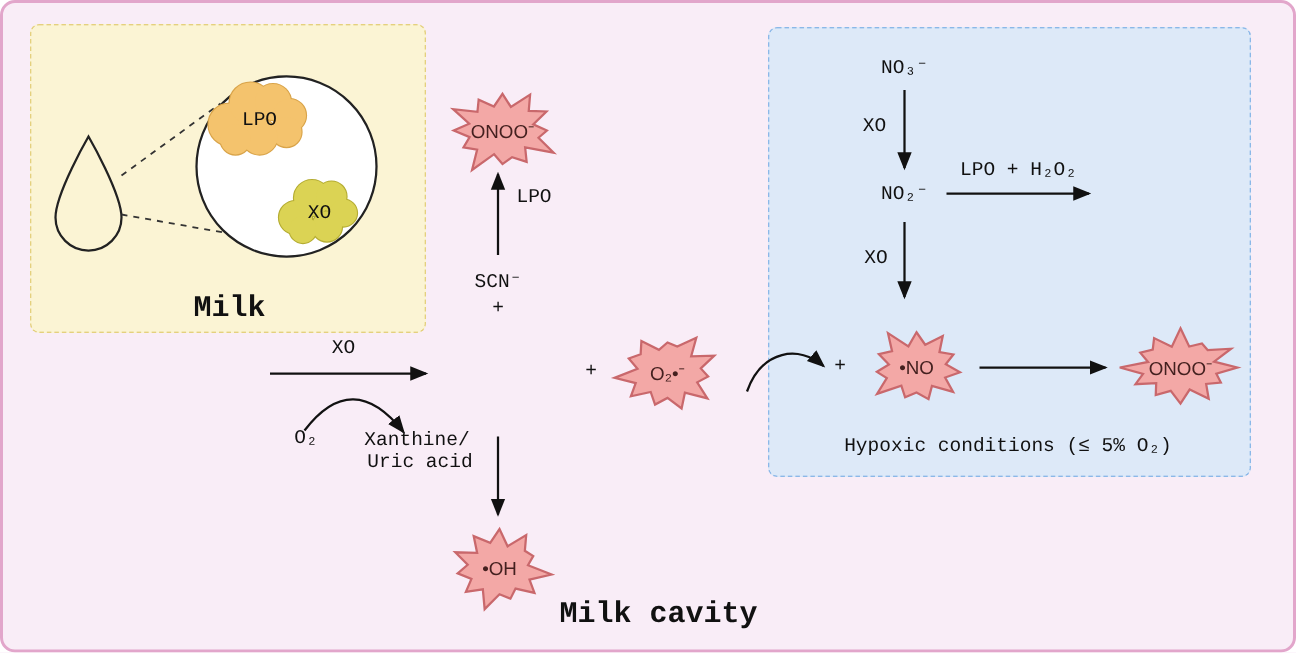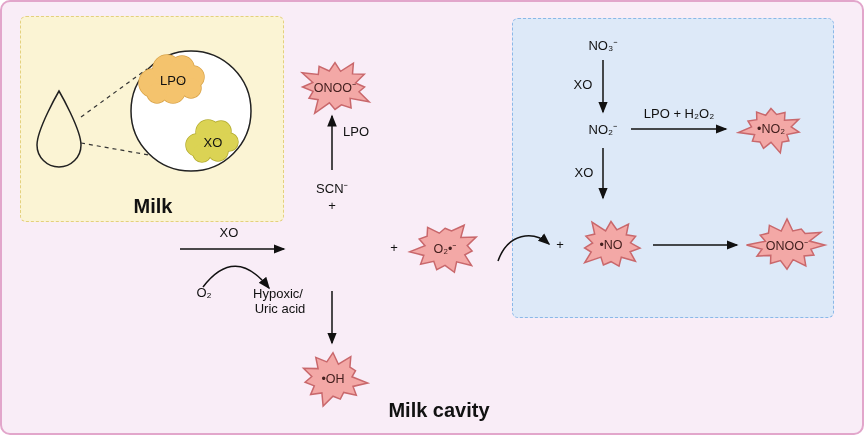--- a/index.html
+++ b/index.html
@@ -9,21 +9,21 @@
     background: #f9edf7; border: 2px solid #e2a6cb; border-radius: 10px;
     font-family: "Liberation Sans", sans-serif; color: #111; overflow: hidden;
   }
   .overlay { position: absolute; left: 0; top: 0; pointer-events: none; }
   .panel { position: absolute; border-radius: 6px; }
   .milk-box { left: 18px; top: 14px; width: 264px; height: 206px;
     background: #fbf4d4; border: 1.5px dashed #e4d07e; }
   .blue-box { left: 510px; top: 16px; width: 322px; height: 300px;
     background: #dde9f8; border: 1.5px dashed #8bb8e8; }
   .lbl { position: absolute; transform: translate(-50%,-50%);
-    white-space: nowrap; font-size: 13px; line-height: 1.15; text-align: left; }
+    white-space: nowrap; font-size: 13px; line-height: 1.15; text-align: left; font-family: Liberation Mono, monospace; }
   .bold { font-weight: bold; font-size: 20px; }
   .star { position: absolute; }
   .star svg { position: absolute; left: 0; top: 0; }
   .star .star-lbl { position: absolute; left: 0; top: 0; right: 0; bottom: 0;
     display: flex; align-items: center; justify-content: center;
     font-size: 12.5px; color: #44201f; }
   .dash { stroke: #333; stroke-width: 1.2; stroke-dasharray: 4 4; fill: none; }
   .lens { fill: #ffffff; stroke: #222; stroke-width: 1.5; }
   .drop { fill: none; stroke: #222; stroke-width: 1.5; }
   .arr { stroke: #111; stroke-width: 1.5; fill: none; marker-end: url(#ah); }
@@ -105,50 +105,45 @@
         <polygon points="40.0,11.3 46.5,14.0 59.2,8.2 55.8,20.5 71.2,20.1 62.2,28.6 67.1,34.0 59.8,37.9 66.6,48.6 51.6,44.8 49.4,55.3 40.0,48.3 31.7,52.7 28.8,44.3 15.6,47.2 18.8,38.4 4.7,34.9 20.0,28.8 14.2,22.0 22.1,19.2 22.6,10.4 34.3,16.2" fill="#f3a8a6" stroke="#c9686c" stroke-width="1.5"></polygon>
       </svg>
     <span class="star-lbl">O₂•⁻</span>
   </div>
   <div class="star" style="left:293px;top:346px;width:76px;height:62px">
       <svg width="76" height="62">
         <polygon points="38.0,4.7 43.4,16.2 55.8,8.7 54.9,19.2 60.5,22.7 57.0,28.8 72.7,35.0 58.0,38.4 61.3,47.3 48.7,44.4 45.3,51.1 38.0,48.2 28.1,58.1 26.9,44.9 15.6,46.6 19.3,37.9 10.1,34.2 16.8,28.5 8.5,20.2 23.1,20.6 20.8,9.4 31.8,13.9" fill="#f3a8a6" stroke="#c9686c" stroke-width="1.5"></polygon>
       </svg>
     <span class="star-lbl">•OH</span>
   </div>
-  <div class="star" style="left:734px;top:100px;width:70px;height:54px">
-      <svg width="70" height="54">
-        <polygon points="35.0,6.5 40.6,12.5 49.0,10.5 48.5,18.2 62.8,17.4 55.2,24.8 63.1,30.1 50.9,32.5 52.9,38.8 46.1,40.1 44.3,50.9 35.0,40.3 27.5,46.3 24.0,39.9 16.4,39.2 18.6,32.7 2.3,30.6 15.5,24.9 12.0,19.0 20.8,17.7 20.6,10.0 29.7,13.3" fill="#f3a8a6" stroke="#c9686c" stroke-width="1.5"></polygon>
-      </svg>
-    <span class="star-lbl">•NO₂</span>
-  </div>
   <div class="star" style="left:572px;top:214px;width:74px;height:58px">
       <svg width="74" height="58">
         <polygon points="37.0,5.5 42.8,13.8 54.5,8.0 52.3,18.8 61.6,20.3 56.5,26.8 66.0,32.2 56.1,35.7 61.4,45.3 47.3,41.3 45.0,50.1 37.0,45.7 29.4,48.9 26.9,41.1 10.7,46.6 17.2,36.0 10.6,31.9 18.6,27.0 11.9,20.1 20.7,18.1 18.0,6.1 31.6,14.9" fill="#f3a8a6" stroke="#c9686c" stroke-width="1.5"></polygon>
       </svg>
     <span class="star-lbl">•NO</span>
   </div>
   <div class="star" style="left:741px;top:214px;width:88px;height:58px">
       <svg width="88" height="58">
         <polygon points="44.0,2.9 49.8,15.0 58.3,13.0 62.1,17.4 77.7,16.5 66.4,25.1 81.9,29.0 67.9,33.1 70.9,39.0 61.1,40.0 62.8,49.9 50.1,43.7 44.0,53.1 37.5,44.6 27.5,47.4 27.8,39.4 14.0,40.1 19.0,33.3 3.5,29.0 22.4,25.3 17.2,19.1 25.5,17.1 26.4,9.4 38.2,15.1" fill="#f3a8a6" stroke="#c9686c" stroke-width="1.5"></polygon>
       </svg>
     <span class="star-lbl">ONOO⁻</span>
   </div>
 
   <span class="lbl" style="left:227px;top:231px">XO</span>
   <span class="lbl" style="left:202px;top:291px">O₂</span>
-  <span class="lbl" style="left:276px;top:292px">Hypoxic/</span>
+  <span class="lbl" style="left:276px;top:292px">Xanthine/</span>
   <span class="lbl" style="left:278px;top:307px">Uric acid</span>
 
   <span class="lbl" style="left:354px;top:130px">LPO</span>
   <span class="lbl" style="left:330px;top:187px">SCN⁻</span>
   <span class="lbl" style="left:330px;top:204px">+</span>
   <span class="lbl" style="left:392px;top:246px">+</span>
   <span class="lbl bold" style="left:437px;top:408px">Milk cavity</span>
 
   <span class="lbl" style="left:601px;top:44px">NO₃⁻</span>
   <span class="lbl" style="left:581px;top:83px">XO</span>
   <span class="lbl" style="left:601px;top:128px">NO₂⁻</span>
   <span class="lbl" style="left:677px;top:112px">LPO + H₂O₂</span>
   <span class="lbl" style="left:582px;top:171px">XO</span>
   <span class="lbl" style="left:558px;top:243px">+</span>
+  <span class="lbl" style="left:670px;top:296px">Hypoxic conditions (≤ 5% O₂)</span>
 
 </div>
 
 </body></html>

